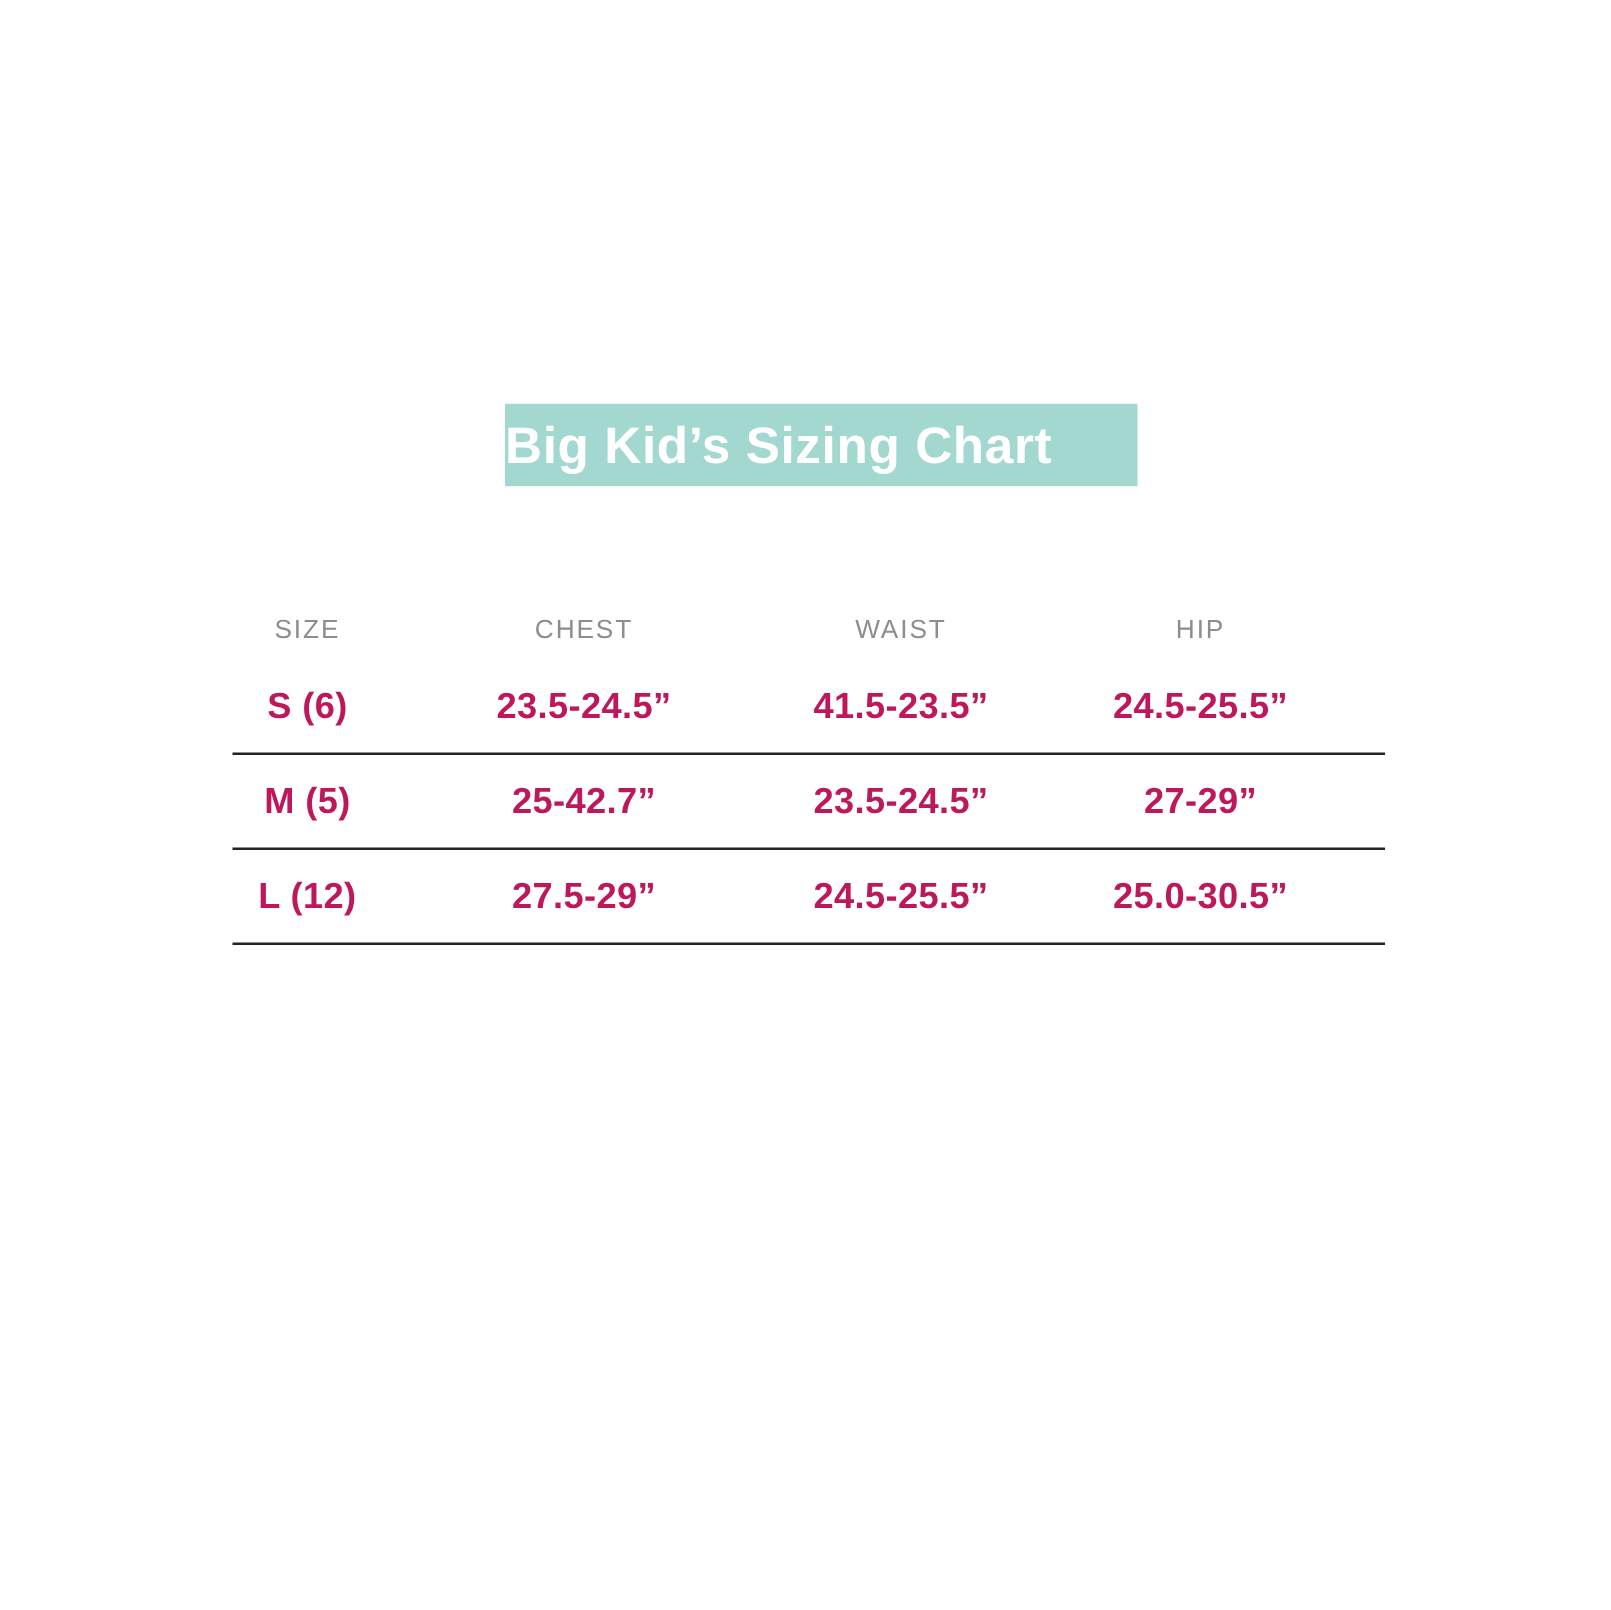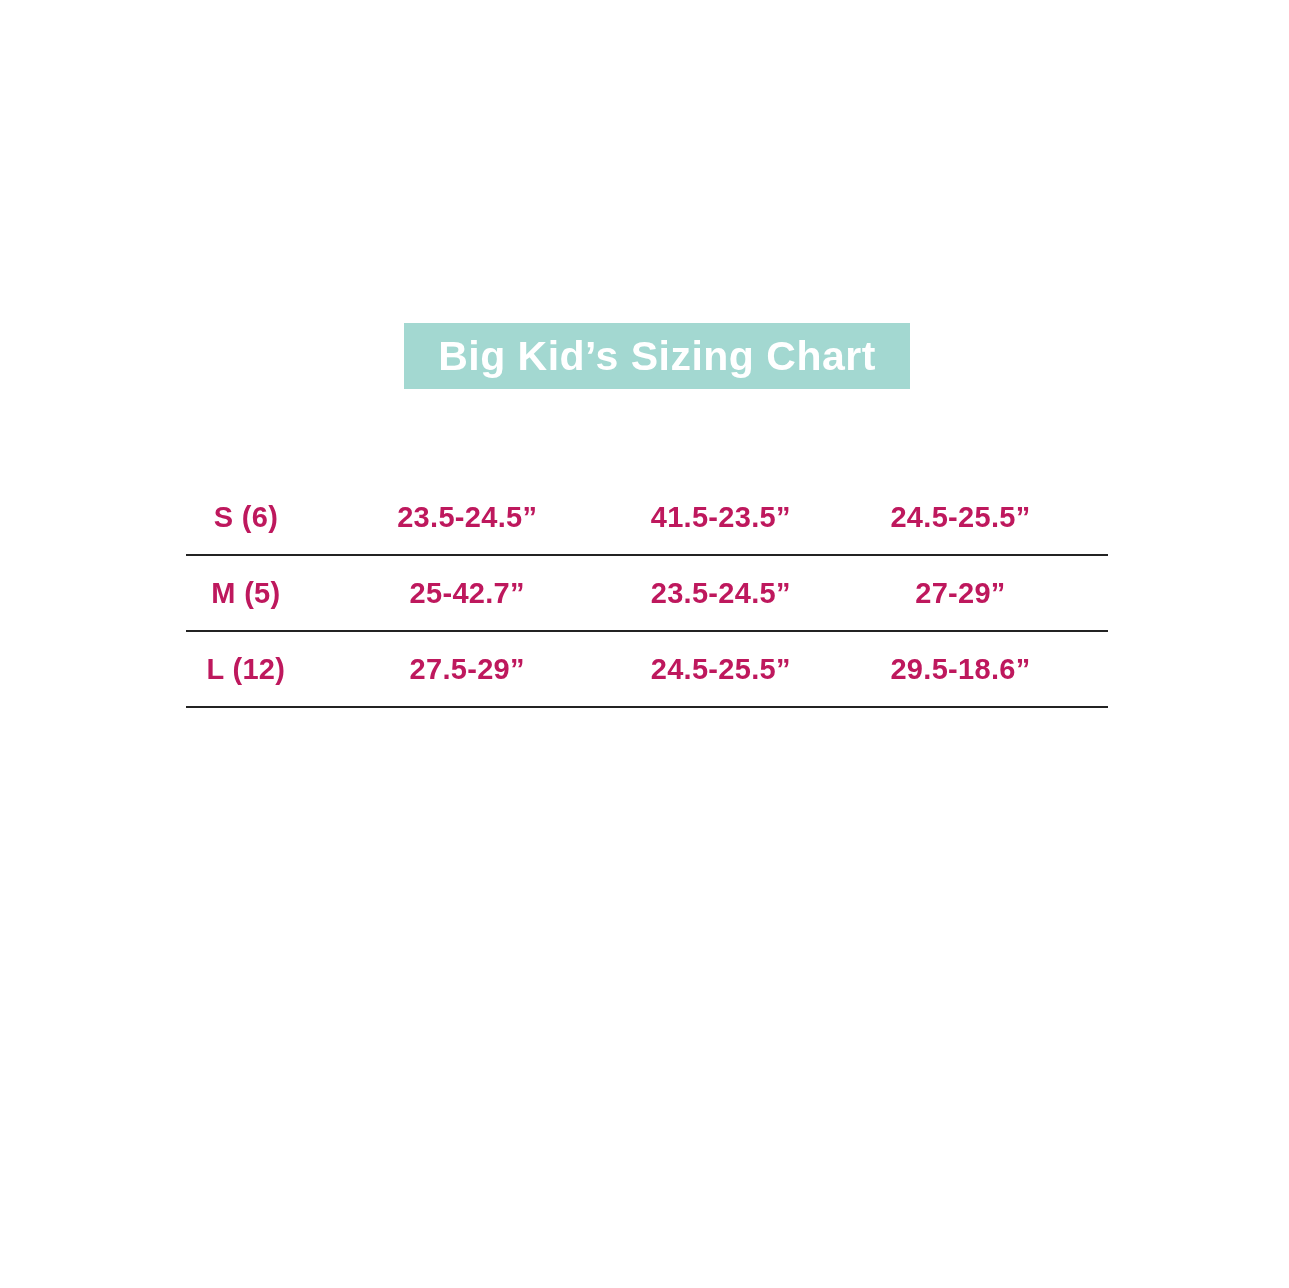--- a/index.html
+++ b/index.html
@@ -19,21 +19,20 @@
   
   .banner {
     position: absolute;
     left: 404px;
     top: 323px;
     width: 506px;
     height: 66px;
     background: #a3d8d1;
     display: flex;
     align-items: center;
-    justify-content: center;
   }
   .banner .title-text {
     color: #ffffff;
     font-size: 41px;
     font-weight: bold;
     letter-spacing: 0.5px;
     white-space: nowrap;
   }
 
   
@@ -77,37 +76,43 @@
 <body>
 
 <div class="page">
 
   <div class="banner">
     <span class="title-text">Big Kid’s Sizing Chart</span>
   </div>
 
   <div class="sizing-table">
 
+    <div class="trow head-row">
+      <div class="cell c1 head-cell">SIZE</div>
+      <div class="cell c2 head-cell">CHEST</div>
+      <div class="cell c3 head-cell">WAIST</div>
+      <div class="cell c4 head-cell">HIP</div>
+    </div>
 
     <div class="trow body-row">
       <div class="cell c1 data-cell">S (6)</div>
       <div class="cell c2 data-cell">23.5-24.5”</div>
       <div class="cell c3 data-cell">41.5-23.5”</div>
       <div class="cell c4 data-cell">24.5-25.5”</div>
     </div>
 
     <div class="trow body-row">
       <div class="cell c1 data-cell">M (5)</div>
       <div class="cell c2 data-cell">25-42.7”</div>
       <div class="cell c3 data-cell">23.5-24.5”</div>
       <div class="cell c4 data-cell">27-29”</div>
     </div>
 
     <div class="trow body-row">
       <div class="cell c1 data-cell">L (12)</div>
       <div class="cell c2 data-cell">27.5-29”</div>
       <div class="cell c3 data-cell">24.5-25.5”</div>
-      <div class="cell c4 data-cell">29.5-18.6”</div>
+      <div class="cell c4 data-cell">25.0-30.5”</div>
     </div>
 
   </div>
 
 </div>
 
 </body></html>

